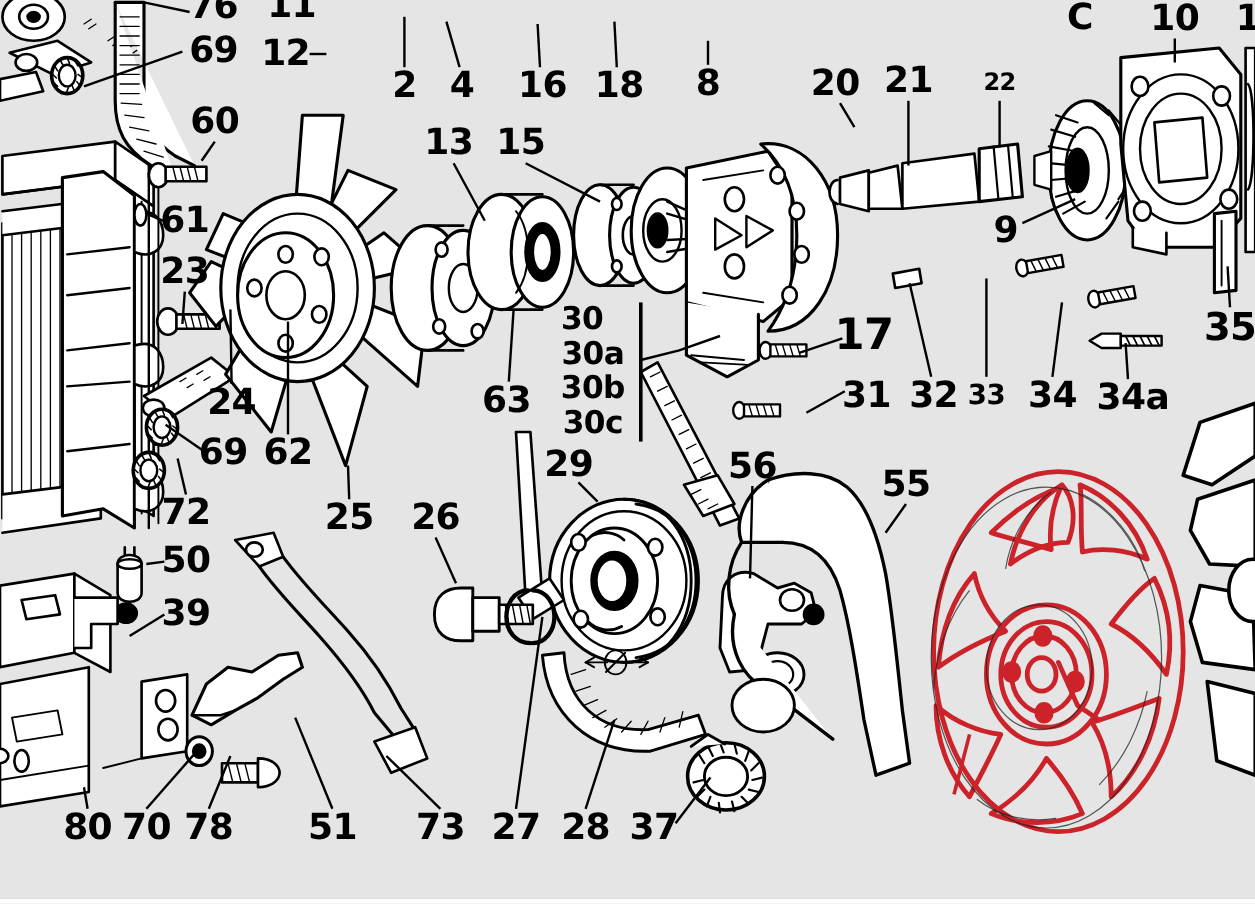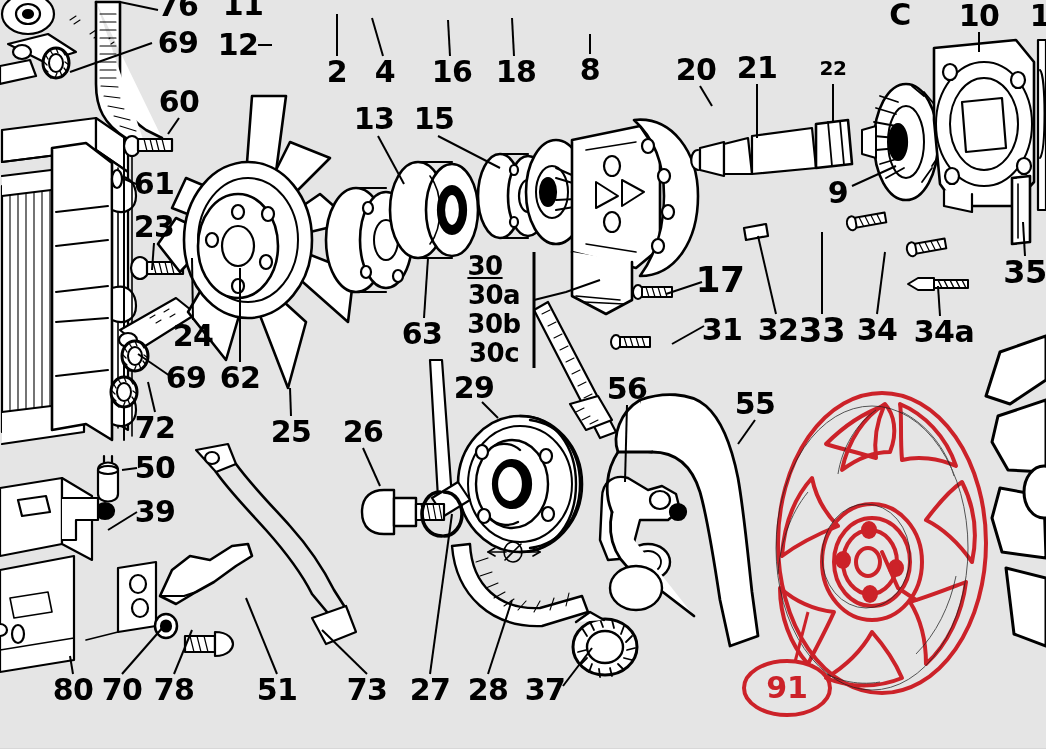--- a/index.html
+++ b/index.html
@@ -584,49 +584,43 @@
       <div class="lbl" style="left: 979px; top: 16px; font-size: 30px;">10</div>
       <div class="lbl" style="left: 1040px; top: 16px; font-size: 30px;">1</div>
       <div class="lbl" style="left: 838px; top: 193px; font-size: 30px;">9</div>
       <div class="lbl" style="left: 154px; top: 184px; font-size: 30px;">61</div>
       <div class="lbl" style="left: 154px; top: 227px; font-size: 30px;">23</div>
       <div class="lbl" style="left: 193px; top: 336px; font-size: 30px;">24</div>
       <div class="lbl" style="left: 186px; top: 378px; font-size: 30px;">69</div>
       <div class="lbl" style="left: 240px; top: 378px; font-size: 30px;">62</div>
       <div class="lbl" style="left: 291px; top: 432px; font-size: 30px;">25</div>
       <div class="lbl" style="left: 422px; top: 334px; font-size: 30px;">63</div>
-      <div class="lbl" style="left: 485px; top: 266px; font-size: 26px; text-decoration: underline;">30</div>
+      <div class="lbl" style="left: 485px; top: 266px; font-size: 26px;">30</div>
       <div class="lbl" style="left: 494px; top: 295px; font-size: 26px;">30a</div>
       <div class="lbl" style="left: 494px; top: 324px; font-size: 26px;">30b</div>
       <div class="lbl" style="left: 494px; top: 353px; font-size: 26px;">30c</div>
       <div class="lbl" style="left: 720px; top: 280px; font-size: 36px;">17</div>
       <div class="lbl" style="left: 722px; top: 330px; font-size: 30px;">31</div>
       <div class="lbl" style="left: 778px; top: 330px; font-size: 30px;">32</div>
-      <div class="lbl" style="left: 822px; top: 330px; font-size: 34px;">33</div>
+      <div class="lbl" style="left: 822px; top: 330px; font-size: 23px;">33</div>
       <div class="lbl" style="left: 877px; top: 330px; font-size: 30px;">34</div>
       <div class="lbl" style="left: 944px; top: 332px; font-size: 30px;">34a</div>
       <div class="lbl" style="left: 1025px; top: 272px; font-size: 32px;">35</div>
       <div class="lbl" style="left: 363px; top: 432px; font-size: 30px;">26</div>
       <div class="lbl" style="left: 474px; top: 388px; font-size: 30px;">29</div>
       <div class="lbl" style="left: 627px; top: 389px; font-size: 30px;">56</div>
       <div class="lbl" style="left: 755px; top: 404px; font-size: 30px;">55</div>
       <div class="lbl" style="left: 155px; top: 428px; font-size: 30px;">72</div>
       <div class="lbl" style="left: 155px; top: 468px; font-size: 30px;">50</div>
       <div class="lbl" style="left: 155px; top: 512px; font-size: 30px;">39</div>
       <div class="lbl" style="left: 73px; top: 690px; font-size: 30px;">80</div>
       <div class="lbl" style="left: 122px; top: 690px; font-size: 30px;">70</div>
       <div class="lbl" style="left: 174px; top: 690px; font-size: 30px;">78</div>
       <div class="lbl" style="left: 277px; top: 690px; font-size: 30px;">51</div>
       <div class="lbl" style="left: 367px; top: 690px; font-size: 30px;">73</div>
       <div class="lbl" style="left: 430px; top: 690px; font-size: 30px;">27</div>
       <div class="lbl" style="left: 488px; top: 690px; font-size: 30px;">28</div>
       <div class="lbl" style="left: 545px; top: 690px; font-size: 30px;">37</div>
     </div>
 
-  <div class="badge" id="badge91" style="left: 787px; top: 688px;">
-    <svg class="ring" width="92" height="60" viewBox="0 0 92 60">
-      <ellipse cx="46" cy="30" rx="43" ry="27" fill="none" stroke="#cc2229" stroke-width="4"></ellipse>
-    </svg>
-    <span class="bnum">91</span>
-  </div>
 
   <div class="bottom-edge"></div>
 </div>
 
 </body></html>

